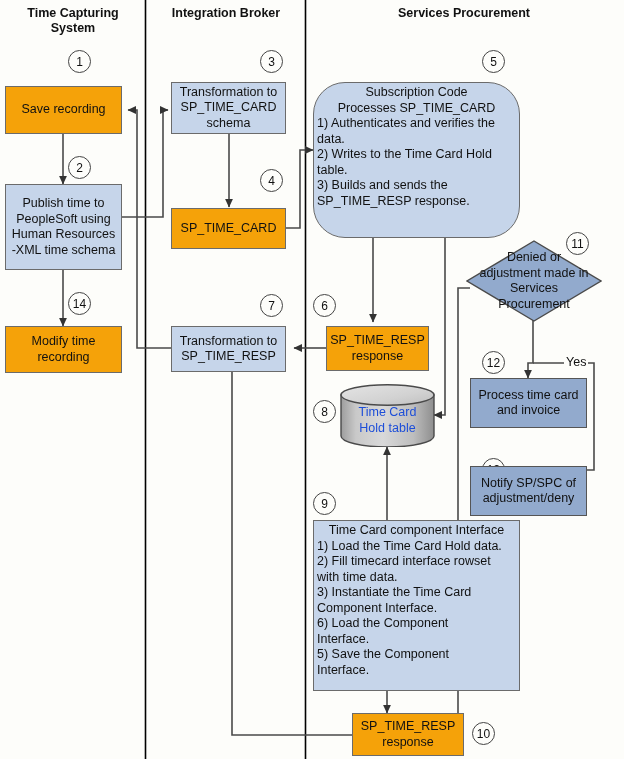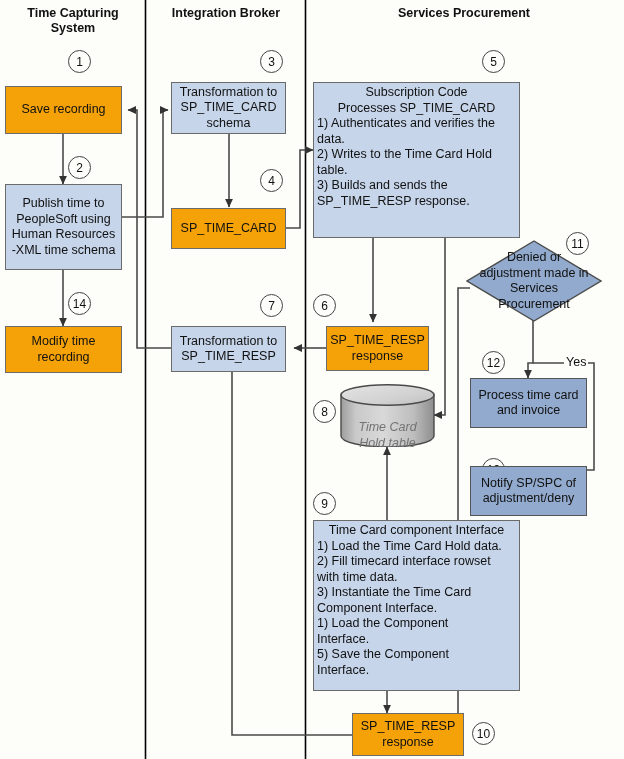--- a/index.html
+++ b/index.html
@@ -13,22 +13,22 @@
   .node.blue{background:#C6D5EA;border-color:#6b6b6b;}
   .node.blue-dark{background:#92AACD;border-color:#555;}
   .node.left{justify-content:flex-start;text-align:left;padding:2px 3px;align-items:flex-start;}
   .num{position:absolute;width:23px;height:23px;border-radius:50%;border:1px solid #444;background:#fdfdfa;
        display:flex;align-items:center;justify-content:center;font-size:12px;color:#111;box-sizing:border-box;}
   .diamond-wrap{position:absolute;}
   .diamond-txt{position:absolute;left:0;top:0;width:100%;height:100%;display:flex;align-items:center;justify-content:center;
        text-align:center;font-size:12.5px;line-height:15.5px;color:#111;}
   .yeslbl{position:absolute;font-size:12.5px;color:#111;background:#fdfdfa;padding:0 2px;}
   .cyl{position:absolute;}
-  .cyl-txt{position:absolute;left:0;top:15px;width:100%;height:100%;display:flex;align-items:center;justify-content:center;
-       text-align:center;font-size:12.5px;line-height:16px;color:#737373;padding-top:8px;box-sizing:border-box;font-style:italic;}
+  .cyl-txt{position:absolute;left:0;top:0;width:100%;height:100%;display:flex;align-items:center;justify-content:center;
+       text-align:center;font-size:12.5px;line-height:16px;color:#1d4ed8;padding-top:8px;box-sizing:border-box;}
 </style>
 </head>
 <body>
 
 <div id="stage">
 
   <svg id="svg" xmlns="http://www.w3.org/2000/svg" viewBox="0 0 624 759">
     <defs>
       <marker id="ah" markerWidth="9" markerHeight="9" refX="8" refY="4.5" orient="auto" markerUnits="userSpaceOnUse">
         <path d="M0,0.6 L8.5,4.5 L0,8.4 Z" fill="#333"></path>
@@ -137,21 +137,21 @@
 
   <div class="node orange" style="left:171px;top:208px;width:115px;height:41px;">
     <span>SP_TIME_CARD</span>
   </div>
 
   <div class="node blue" style="left:171px;top:326px;width:115px;height:46px;flex-direction:column;">
     <span>Transformation to</span>
     <span>SP_TIME_RESP</span>
   </div>
 
-  <div class="node blue left" style="left:313px;top:82px;width:207px;height:156px;flex-direction:column;">
+  <div class="node blue left" style="left:313px;top:82px;width:207px;height:156px;flex-direction:column;border-radius:32px;">
     <span style="align-self:center;">Subscription Code</span>
     <span style="align-self:center;">Processes SP_TIME_CARD</span>
     <span>1) Authenticates and verifies the</span>
     <span>data.</span>
     <span>2) Writes to the Time Card Hold</span>
     <span>table.</span>
     <span>3) Builds and sends the</span>
     <span>SP_TIME_RESP response.</span>
   </div>
 
@@ -171,21 +171,21 @@
     </div>
   </div>
 
   <div class="node blue left" style="left:313px;top:520px;width:207px;height:171px;flex-direction:column;">
     <span style="align-self:center;">Time Card component Interface</span>
     <span>1) Load the Time Card Hold data.</span>
     <span>2) Fill timecard interface rowset</span>
     <span>with time data.</span>
     <span>3) Instantiate the Time Card</span>
     <span>Component Interface.</span>
-    <span>1) Load the Component</span>
+    <span>6) Load the Component</span>
     <span>Interface.</span>
     <span>5) Save the Component</span>
     <span>Interface.</span>
   </div>
 
   <div class="node orange" style="left:352px;top:713px;width:112px;height:43px;flex-direction:column;">
     <span>SP_TIME_RESP</span>
     <span>response</span>
   </div>
 

